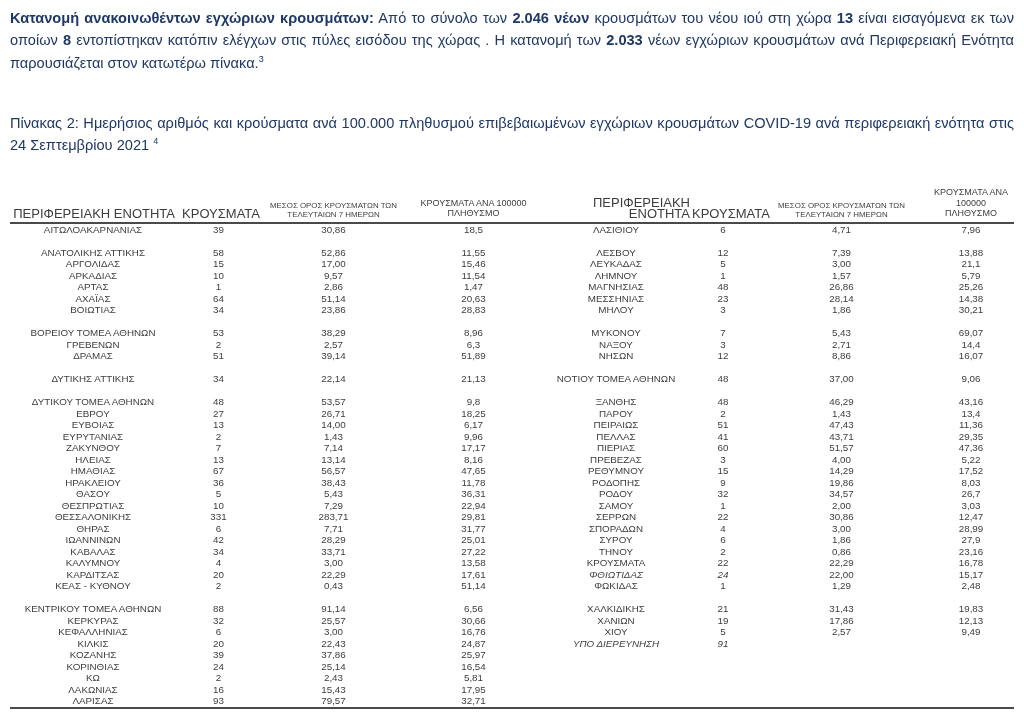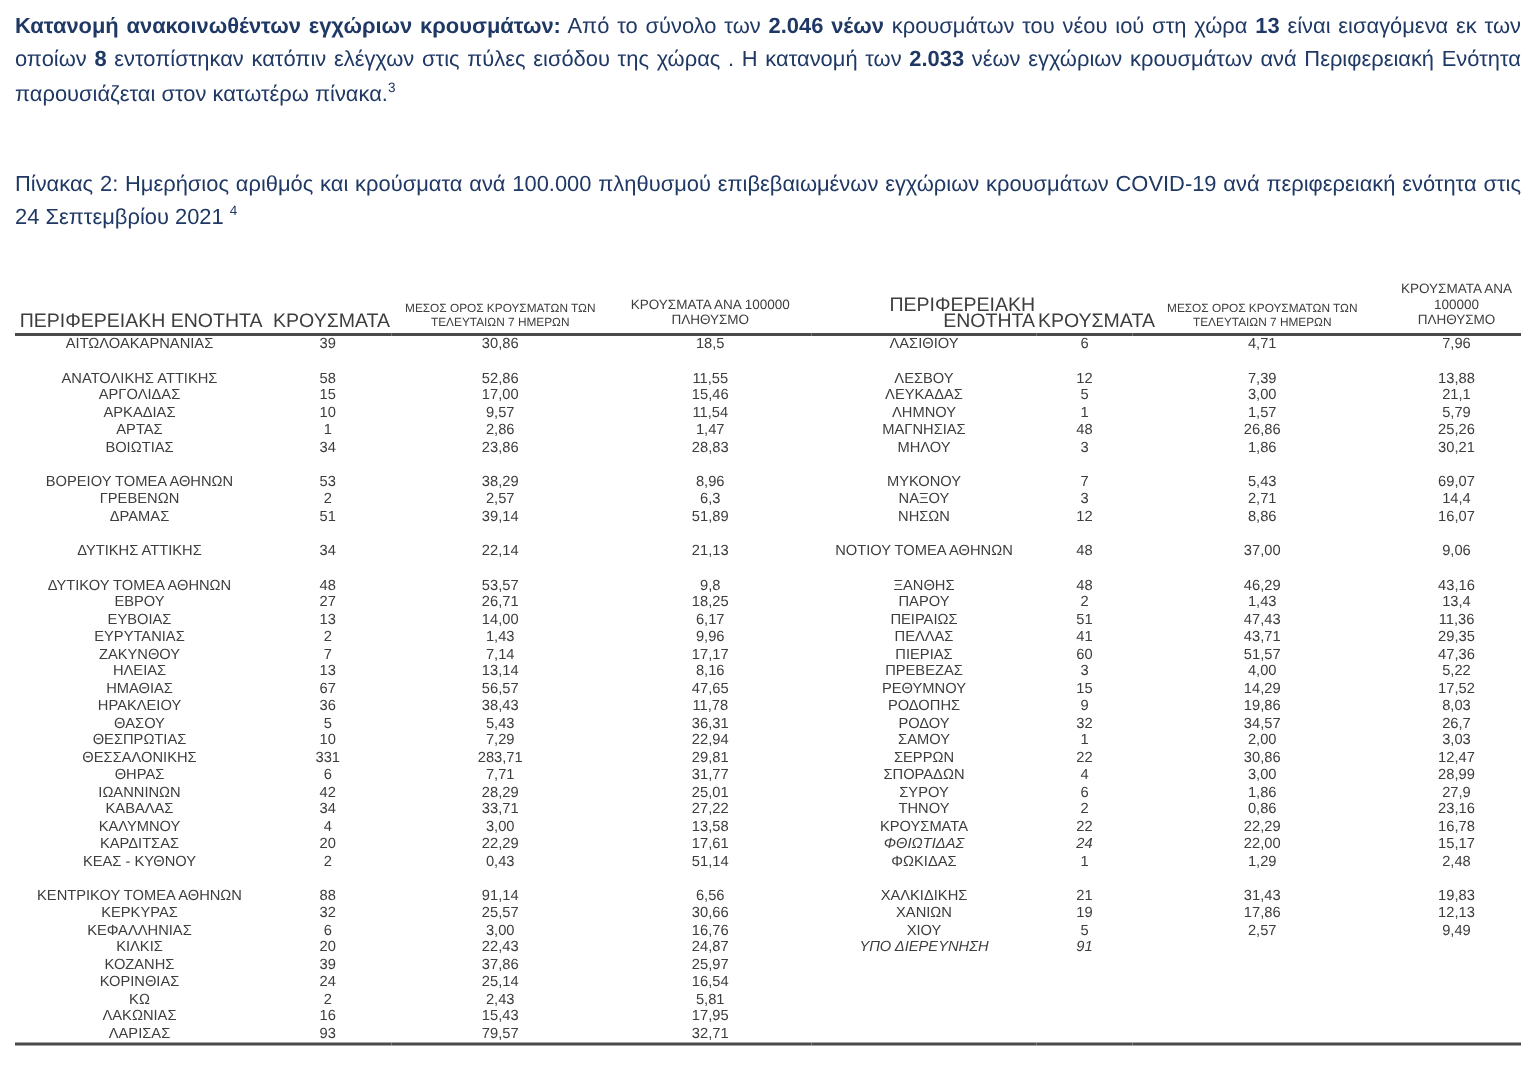--- a/index.html
+++ b/index.html
@@ -143,20 +143,30 @@
           <td>ΑΡΤΑΣ</td>
           <td>1</td>
           <td>2,86</td>
           <td>1,47</td>
           <td>ΜΑΓΝΗΣΙΑΣ</td>
           <td>48</td>
           <td>26,86</td>
           <td>25,26</td>
         </tr>
         <tr>
+          <td>ΑΧΑΪΑΣ</td>
+          <td>64</td>
+          <td>51,14</td>
+          <td>20,63</td>
+          <td>ΜΕΣΣΗΝΙΑΣ</td>
+          <td>23</td>
+          <td>28,14</td>
+          <td>14,38</td>
+        </tr>
+        <tr>
           <td>ΒΟΙΩΤΙΑΣ</td>
           <td>34</td>
           <td>23,86</td>
           <td>28,83</td>
           <td>ΜΗΛΟΥ</td>
           <td>3</td>
           <td>1,86</td>
           <td>30,21</td>
         </tr>
         <tr class="blank">

